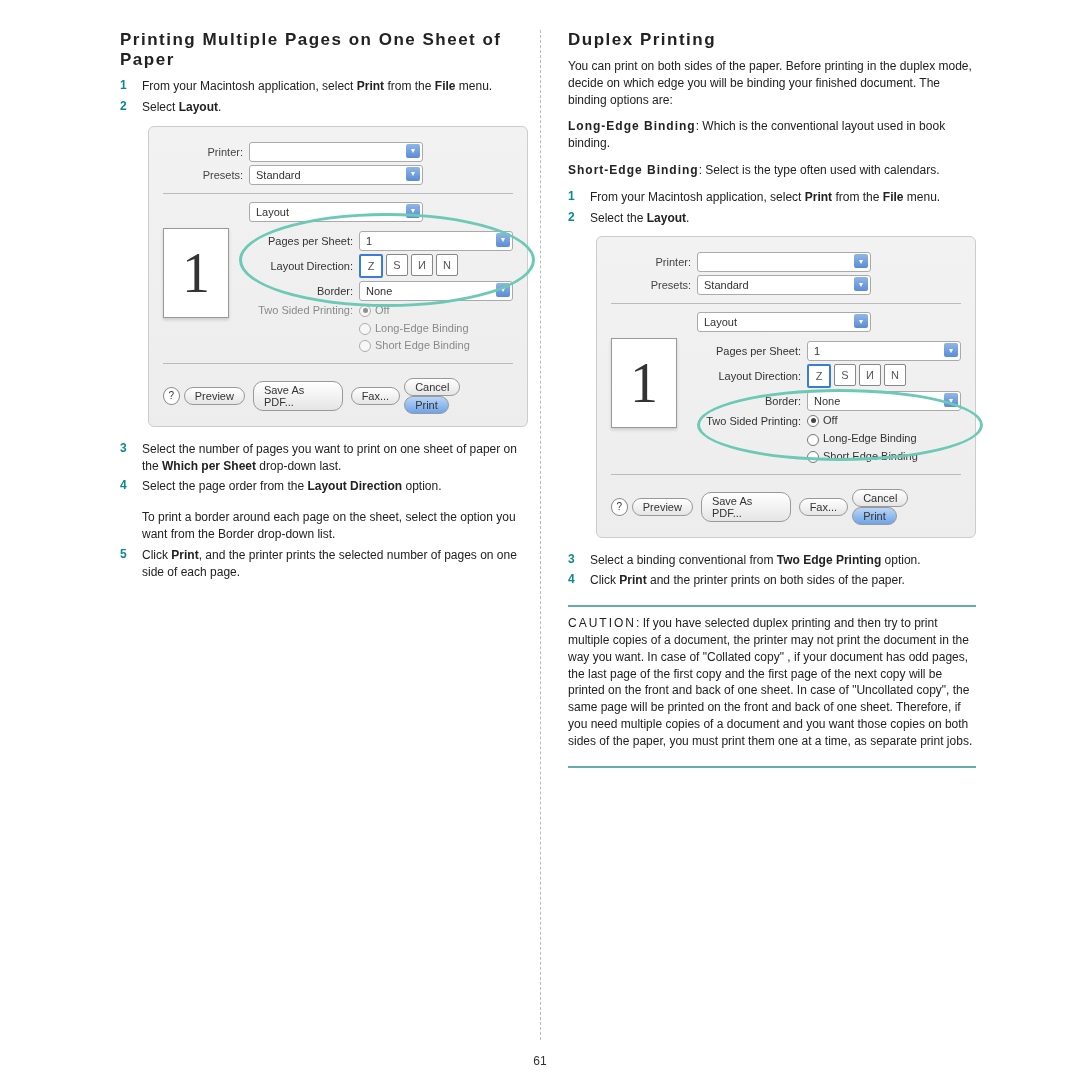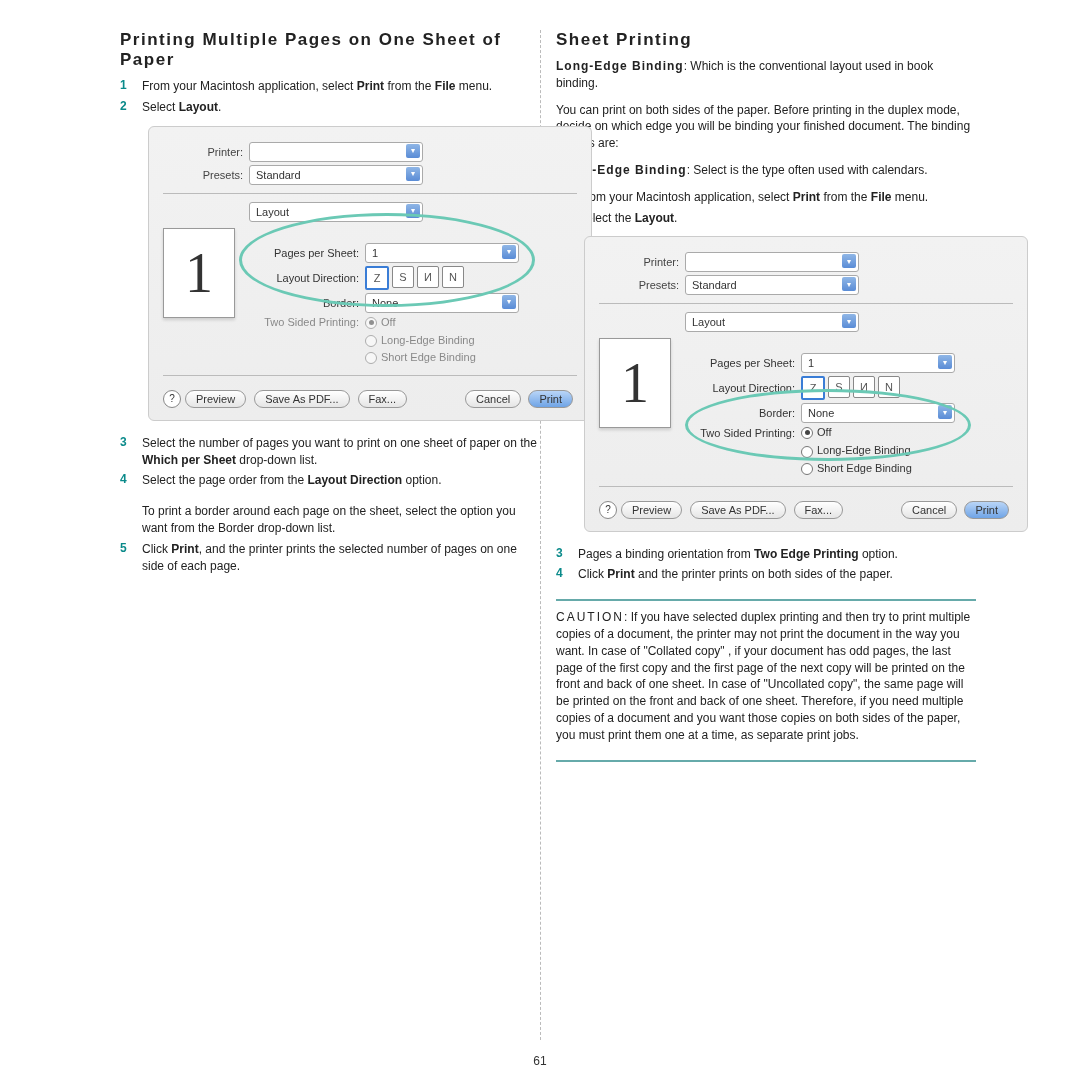--- a/index.html
+++ b/index.html
@@ -10,21 +10,21 @@
     font-size: 12px;
     color: #222;
     width: 1080px;
     height: 1080px;
     box-sizing: border-box;
     padding: 30px 120px 10px 120px;
     position: relative;
   }
   .columns {
     display: flex;
-    gap: 16px;
+    gap: 40px;
   }
   .col {
     width: 50%;
   }
   .divider {
     border-left: 1px dashed #bbb;
     position: absolute;
     left: 540px;
     top: 30px;
     bottom: 40px;
@@ -43,21 +43,21 @@
   b.kw { font-weight: bold; }
   .dialog {
     margin: 10px 0 14px 28px;
     border: 1px solid #ccc;
     background: linear-gradient(#f2f2f2,#ededed);
     border-radius: 6px;
     padding: 12px 14px 12px 14px;
     font-family: "Lucida Grande", Arial, sans-serif;
     font-size: 11px;
     color: #333;
-    width: 444px;
+    width: 380px;
     box-sizing: border-box;
   }
   .dlg-row { display: flex; align-items: center; margin: 3px 0; }
   .dlg-label { width: 80px; text-align: right; margin-right: 6px; color:#444;}
   .dlg-select {
     background: #fff;
     border: 1px solid #aaa;
     border-radius: 3px;
     height: 18px;
     display: flex;
@@ -78,21 +78,21 @@
   .sep { border-top: 1px solid #bbb; margin: 8px 0; }
   .layout-body { display:flex; gap:14px; margin-top:6px;}
   .preview {
     width: 70px; height: 88px;
     border: 1px solid #999;
     background: #fff;
     display:flex;align-items:center;justify-content:center;
     box-shadow: 0 2px 3px rgba(0,0,0,0.15);
   }
   .preview span { font-size: 56px; font-family: Georgia, serif; }
-  .opts { flex:1;margin-top:12px; }
+  .opts { flex:1; }
   .opt-row { display:flex; align-items:center; margin:3px 0;}
   .opt-label { width:110px; text-align:right; margin-right:6px; font-size:11px;}
   .dir-boxes { display:flex; gap:3px; }
   .dir-box { width:20px;height:20px;border:1px solid #888;background:#fff;display:flex;align-items:center;justify-content:center;font-size:11px;color:#555;border-radius:2px;}
   .dir-box.sel { border:2px solid #3a7dd6;}
   .radio { width:10px;height:10px;border:1px solid #777;border-radius:50%;display:inline-block;margin-right:4px;vertical-align:middle;background:#fff;}
   .radio.checked::after{content:"";display:block;width:5px;height:5px;background:#444;border-radius:50%;margin:2px auto;}
   .twosided { margin-left:116px; font-size:11px; line-height:1.6;}
   .btn {
     display:inline-block;
@@ -210,39 +210,39 @@
         <div>
           <div class="btn">Cancel</div>
           <div class="btn primary">Print</div>
         </div>
       </div>
       <div class="highlight1" style="left:90px;top:86px;width:290px;height:88px;"></div>
     </div>
 
     <div class="step">
       <div class="stepnum">3</div>
-      <div class="steptext"><span>Select the number of pages you want to print on one sheet of paper on the </span><b class="kw">Which per Sheet</b><span> drop-down list.</span></div>
+      <div class="steptext"><span>Select the number of pages you want to print on one sheet of paper on the </span><b class="kw">Which per Sheet</b><span> drop-down last.</span></div>
     </div>
     <div class="step">
       <div class="stepnum">4</div>
       <div class="steptext">
         <span>Select the page order from the </span><b class="kw">Layout Direction</b><span> option.</span>
         <div style="margin-top:14px;">To print a border around each page on the sheet, select the option you want from the Border drop-down list.</div>
       </div>
     </div>
     <div class="step">
       <div class="stepnum">5</div>
       <div class="steptext"><span>Click </span><b class="kw">Print</b><span>, and the printer prints the selected number of pages on one side of each page.</span></div>
     </div>
   </div>
 
   <div class="col">
-    <h2>Sheet Printing</h2>
+    <h2>Duplex Printing</h2>
+    <p>You can print on both sides of the paper. Before printing in the duplex mode, decide on which edge you will be binding your finished document. The binding options are:</p>
     <p><b class="kw desc">Long-Edge Binding</b><span>: Which is the conventional layout used in book binding.</span></p>
-    <p>You can print on both sides of the paper. Before printing in the duplex mode, decide on which edge you will be binding your finished document. The binding options are:</p>
     <p><b class="kw desc">Short-Edge Binding</b><span>: Select is the type often used with calendars.</span></p>
 
     <div class="step">
       <div class="stepnum">1</div>
       <div class="steptext">From your Macintosh application, select <b class="kw">Print</b> from the <b class="kw">File</b> menu.</div>
     </div>
     <div class="step">
       <div class="stepnum">2</div>
       <div class="steptext"><span>Select the </span><b class="kw">Layout</b><span>.</span></div>
     </div>
@@ -320,21 +320,21 @@
         <div>
           <div class="btn">Cancel</div>
           <div class="btn primary">Print</div>
         </div>
       </div>
       <div class="highlight1" style="left:100px;top:152px;width:280px;height:66px;"></div>
     </div>
 
     <div class="step">
       <div class="stepnum">3</div>
-      <div class="steptext"><span>Pages a binding orientation from </span><b class="kw">Two Edge Printing</b><span> option.</span></div>
+      <div class="steptext"><span>Select a binding conventional from </span><b class="kw">Two Edge Printing</b><span> option.</span></div>
     </div>
     <div class="step">
       <div class="stepnum">4</div>
       <div class="steptext"><span>Click </span><b class="kw">Print</b><span> and the printer prints on both sides of the paper.</span></div>
     </div>
 
     <div class="caution-sep"></div>
     <div class="caution">
       <span class="caution-label">CAUTION</span><span>: If you have selected duplex printing and then try to print multiple copies of a document, the printer may not print the document in the way you want. In case of  "Collated copy" , if your document has odd pages, the last page of the first copy and the first page of the next copy will be printed on the front and back of one sheet. In case of  "Uncollated copy", the same page will be printed on the front and back of one sheet. Therefore, if you need multiple copies of a document and you want those copies on both sides of the paper, you must print them one at a time, as separate print jobs.</span>
     </div>

